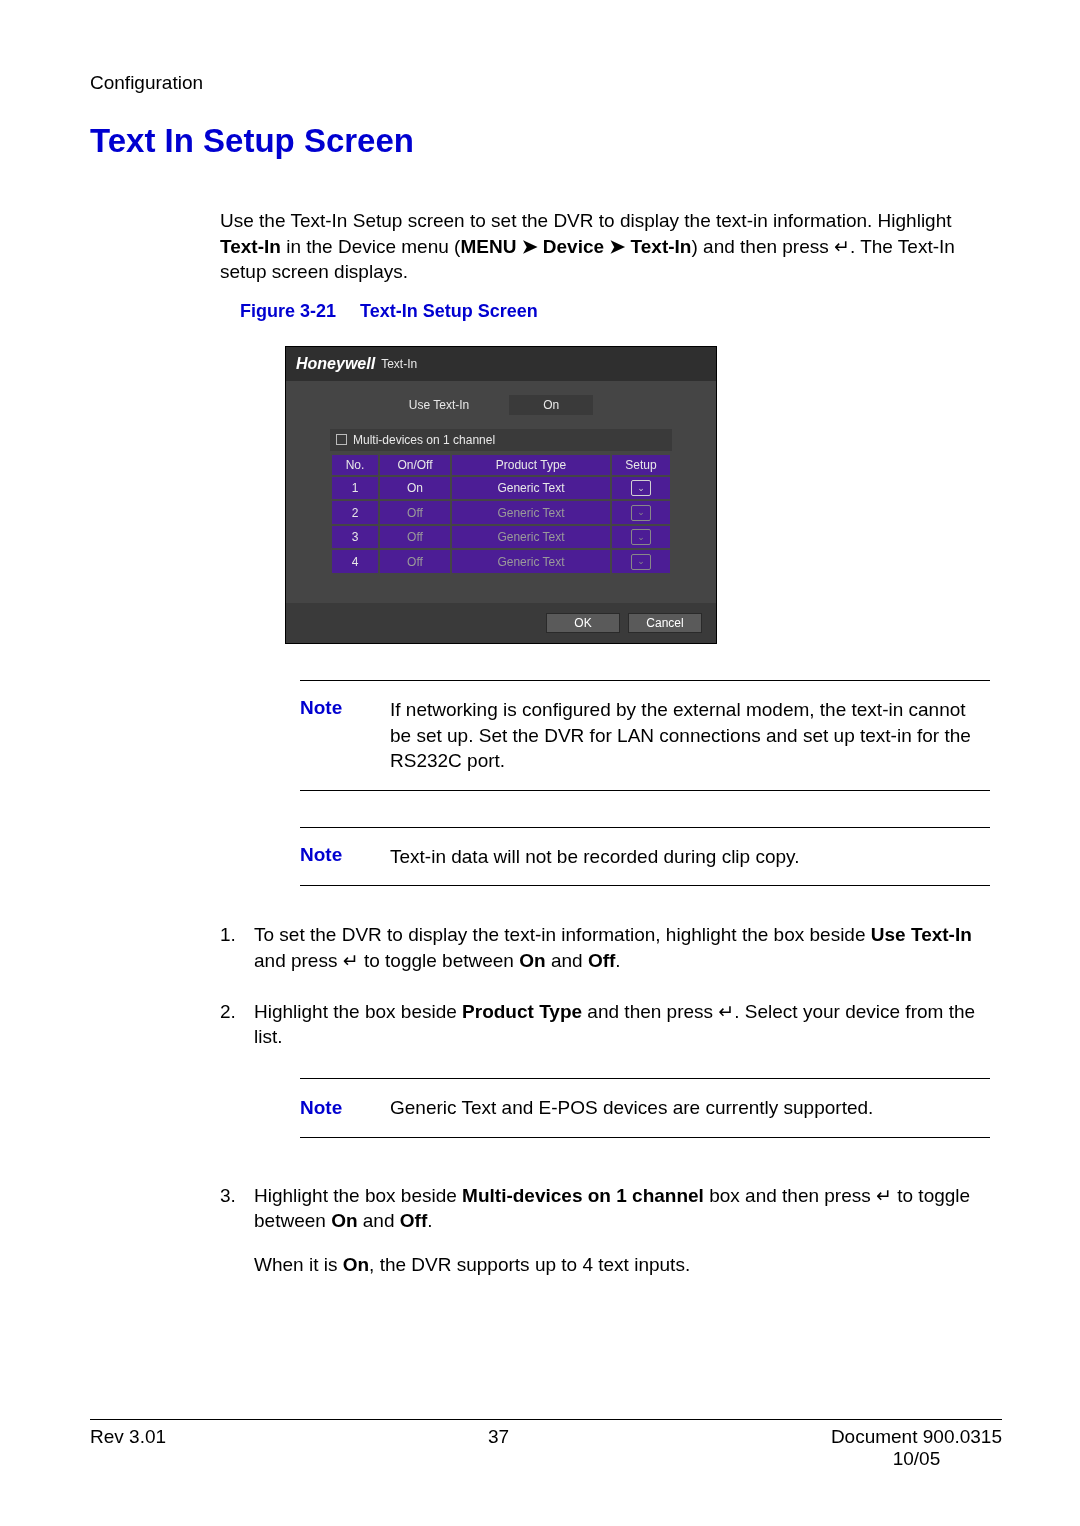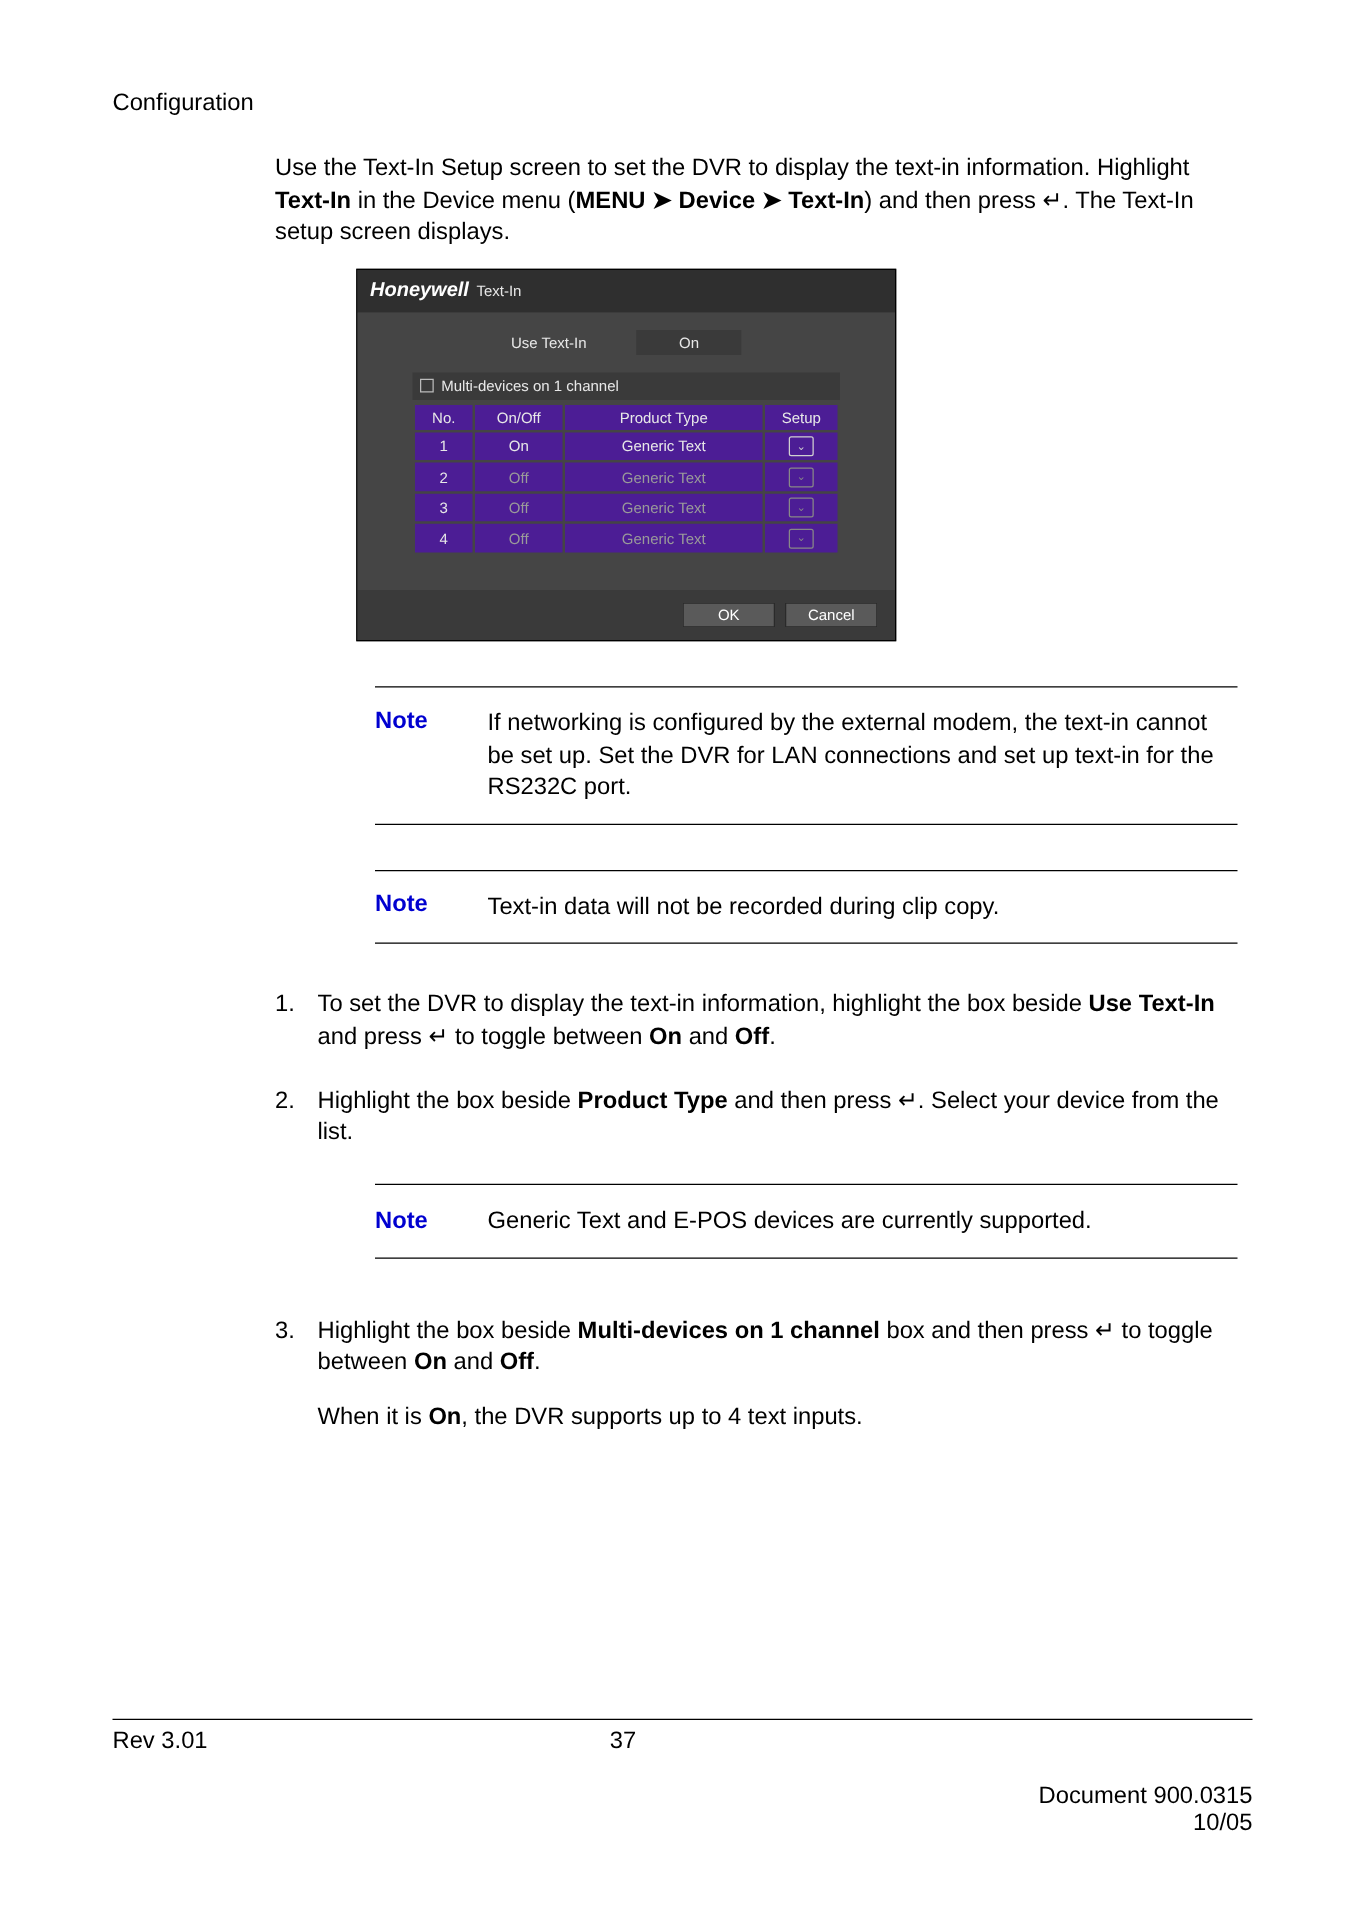--- a/index.html
+++ b/index.html
@@ -181,34 +181,38 @@
   .footer {
     position:absolute;
     left:90px; right:78px;
     bottom:56px;
     border-top:1px solid #000;
     padding-top:6px;
     display:flex;
     justify-content:space-between;
     font-size:19px;
   }
-  .footer .right { text-align:right;margin-top:44px; }
+  .footer .right { text-align:center; }
 </style>
 </head>
 <body>
 
 <div class="page">
   <div class="section-header">Configuration</div>
 
+  <h1 class="title">Text In Setup Screen</h1>
 
   <div class="indent">
     <p class="intro">
       <span>Use the Text-In Setup screen to set the DVR to display the text-in information. Highlight </span><b>Text-In</b><span> in the Device menu (</span><b>MENU  ➤  Device  ➤  Text-In</b><span>) and then press </span><span class="enter-sym">↵</span><span>. The Text-In setup screen displays.</span>
     </p>
 
+    <div class="fig-caption">
+      <span>Figure 3-21</span><span class="gap"></span><span>Text-In Setup Screen</span>
+    </div>
 
     <div class="screenshot">
       <div class="ss-title">
         <span class="ss-brand">Honeywell</span>
         <span>Text-In</span>
       </div>
       <div class="ss-body">
         <div class="use-row">
           <span>Use Text-In</span>
           <span class="use-field">On</span>

